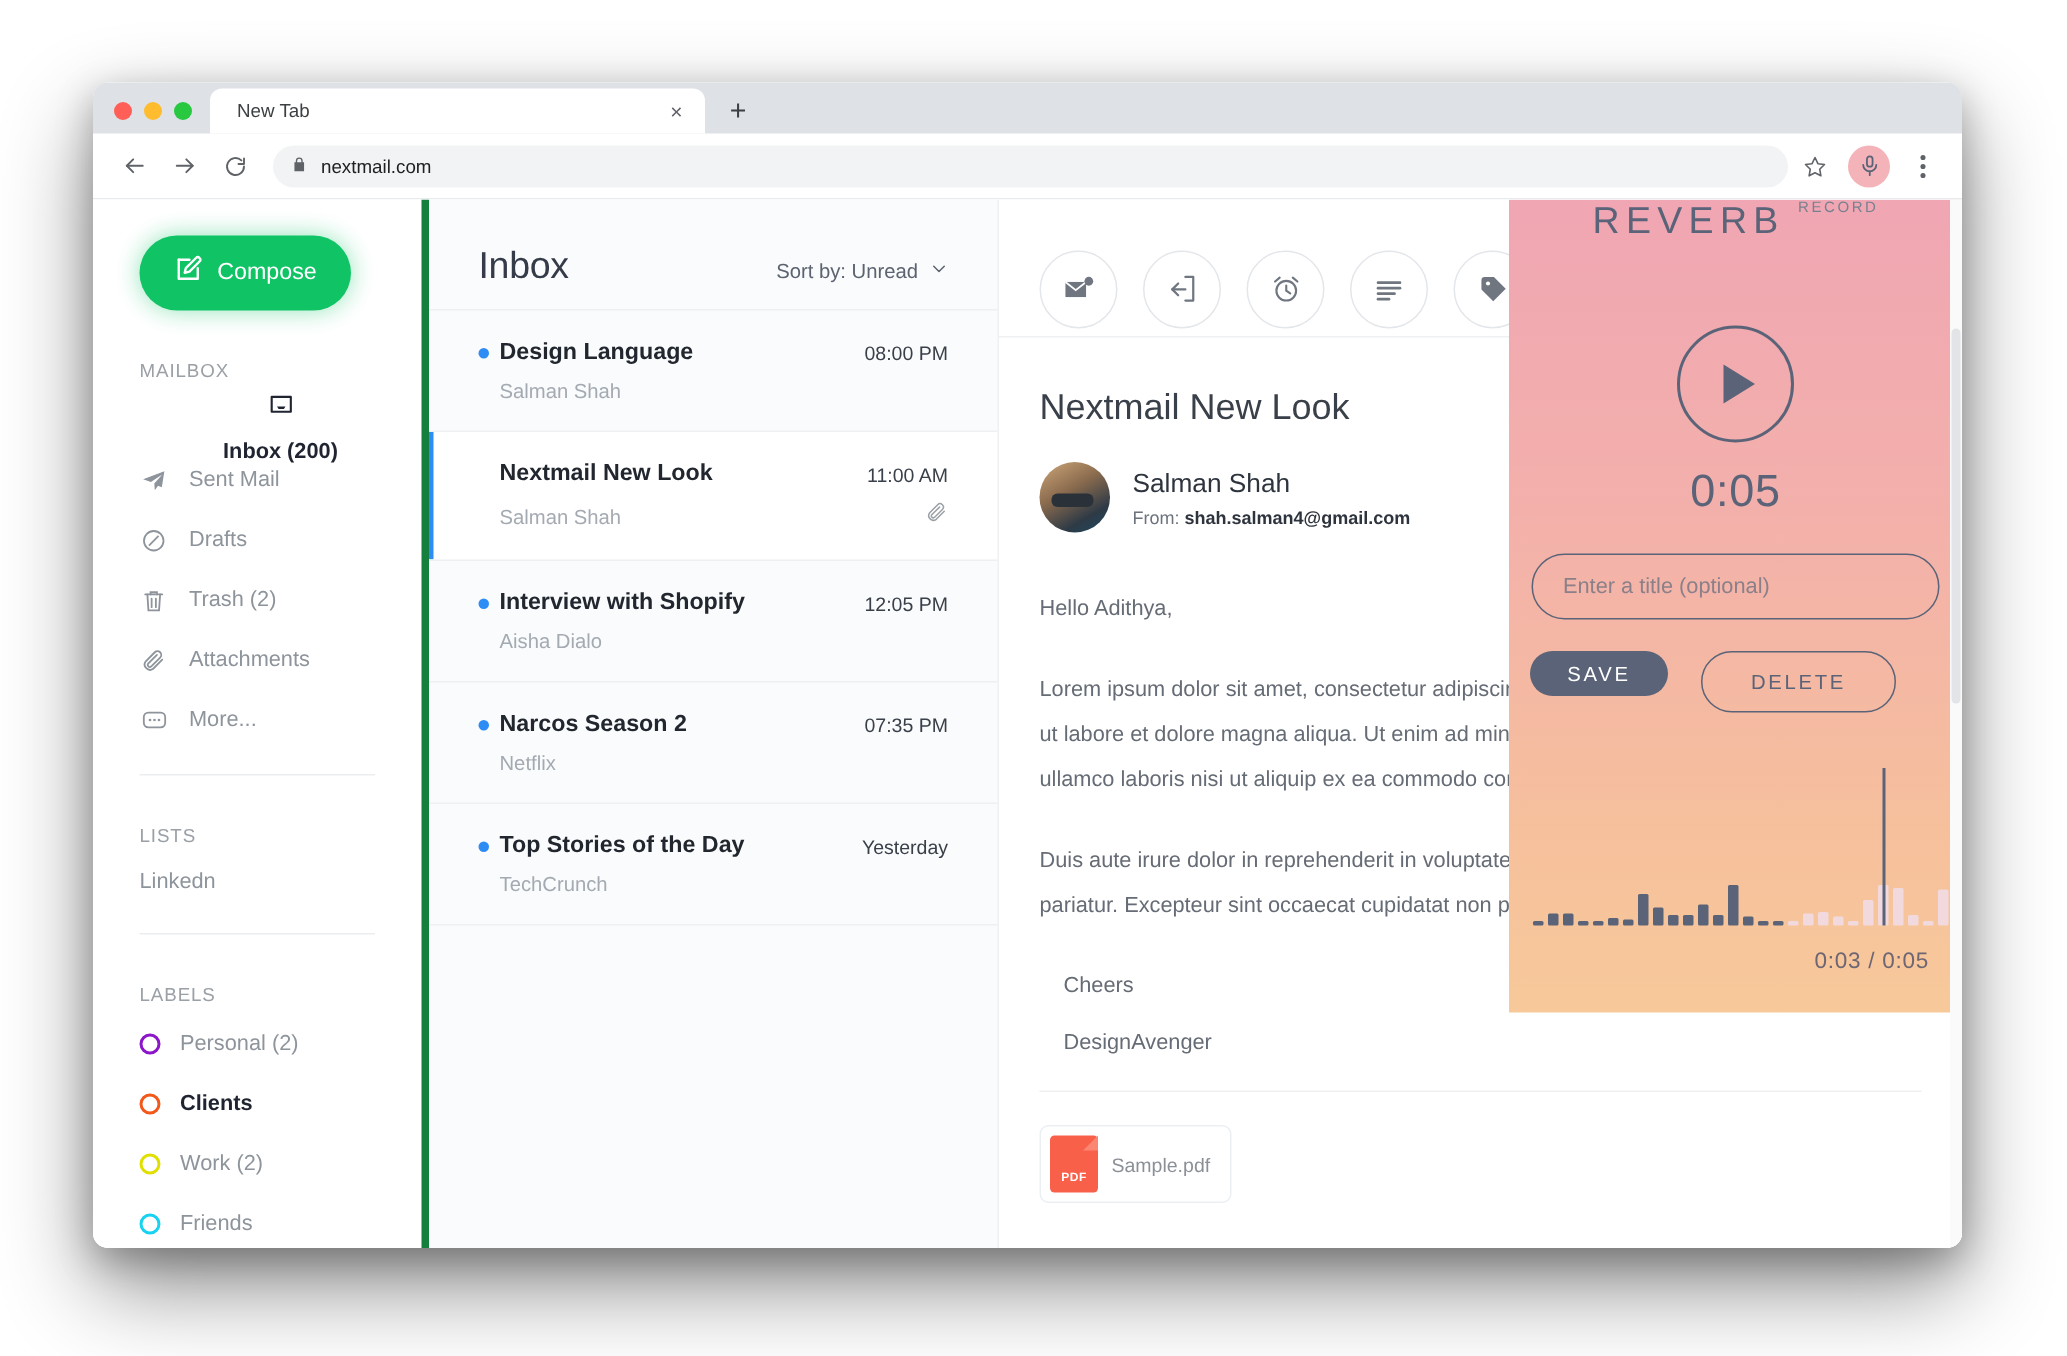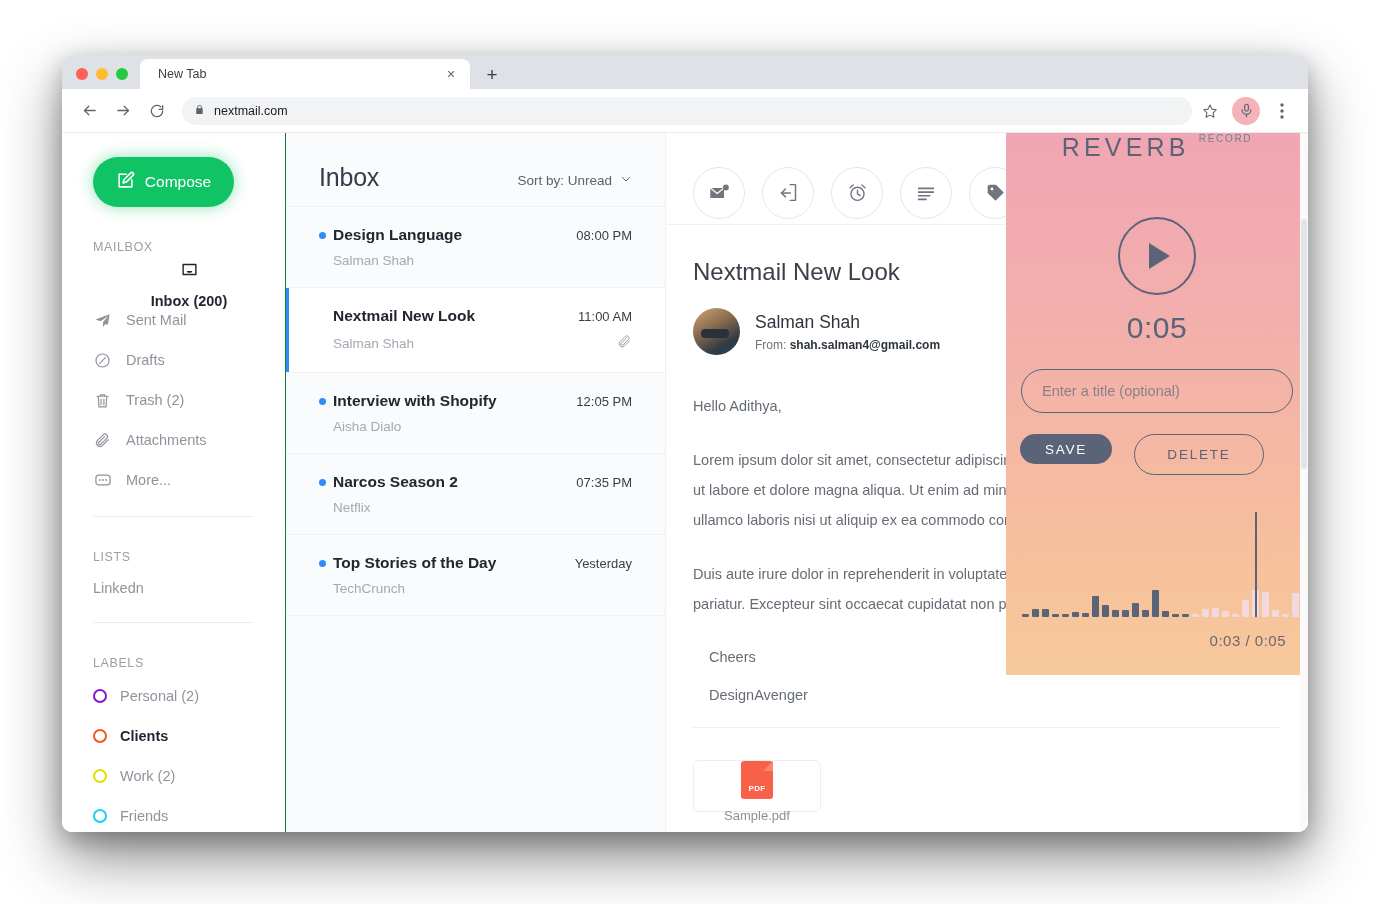--- a/index.html
+++ b/index.html
@@ -105,21 +105,21 @@
     background: #ffffff;
     display: flex;
     overflow: hidden;
   }
 
   
   .sidebar {
     width: 224px; flex: none;
     background: #ffffff;
     padding: 24px 0 0 0;
-    border-right: 1px solid #15803d;
+    border-right: 5px solid #15803d;
   }
   .compose {
     margin: 0 0 0 31px;
     width: 141px; height: 50px;
     background: #10c466;
     border-radius: 25px;
     display: flex; align-items: center; justify-content: center;
     gap: 10px;
     color: #ffffff;
     font-size: 15.5px;
@@ -226,27 +226,26 @@
     background: #2b3138;
   }
   .sender-name { font-size: 17.5px; color: #2e343d; }
   .sender-from { font-size: 12px; color: #6c737c; margin-top: 5px; }
   .sender-from b { color: #2e343d; }
   .body-text { padding: 0 27px; margin-top: 36px; }
   .body-text p { font-size: 14.5px; line-height: 30px; color: #666c75; margin-bottom: 24px; }
   .body-text p.tight { margin-bottom: 10px; line-height: 28px; margin-left: 16px; }
   .hr { height: 1px; background: #eef0f2; margin: 18px 27px 0 27px; }
   .attach-card {
-    margin: 32px 0 0 27px;
+    margin: 22px 0 0 27px;
     width: 128px; height: 52px;
     border: 1px solid #eceff2; border-radius: 6px;
     display: flex; align-items: center; gap: 9px;
-    padding: 0 19px;
+    padding: 0 6px;
     background: #fff;
-    flex-direction: column;
   }
   .pdf-ico {
     width: 32px; height: 38px; flex: none;
     background: #f9604a; border-radius: 3px;
     position: relative;
     display: flex; align-items: flex-end; justify-content: center;
     padding-bottom: 6px;
     color: #fff; font-size: 8px; font-weight: bold; letter-spacing: 0.3px;
   }
   .pdf-ico::before {

